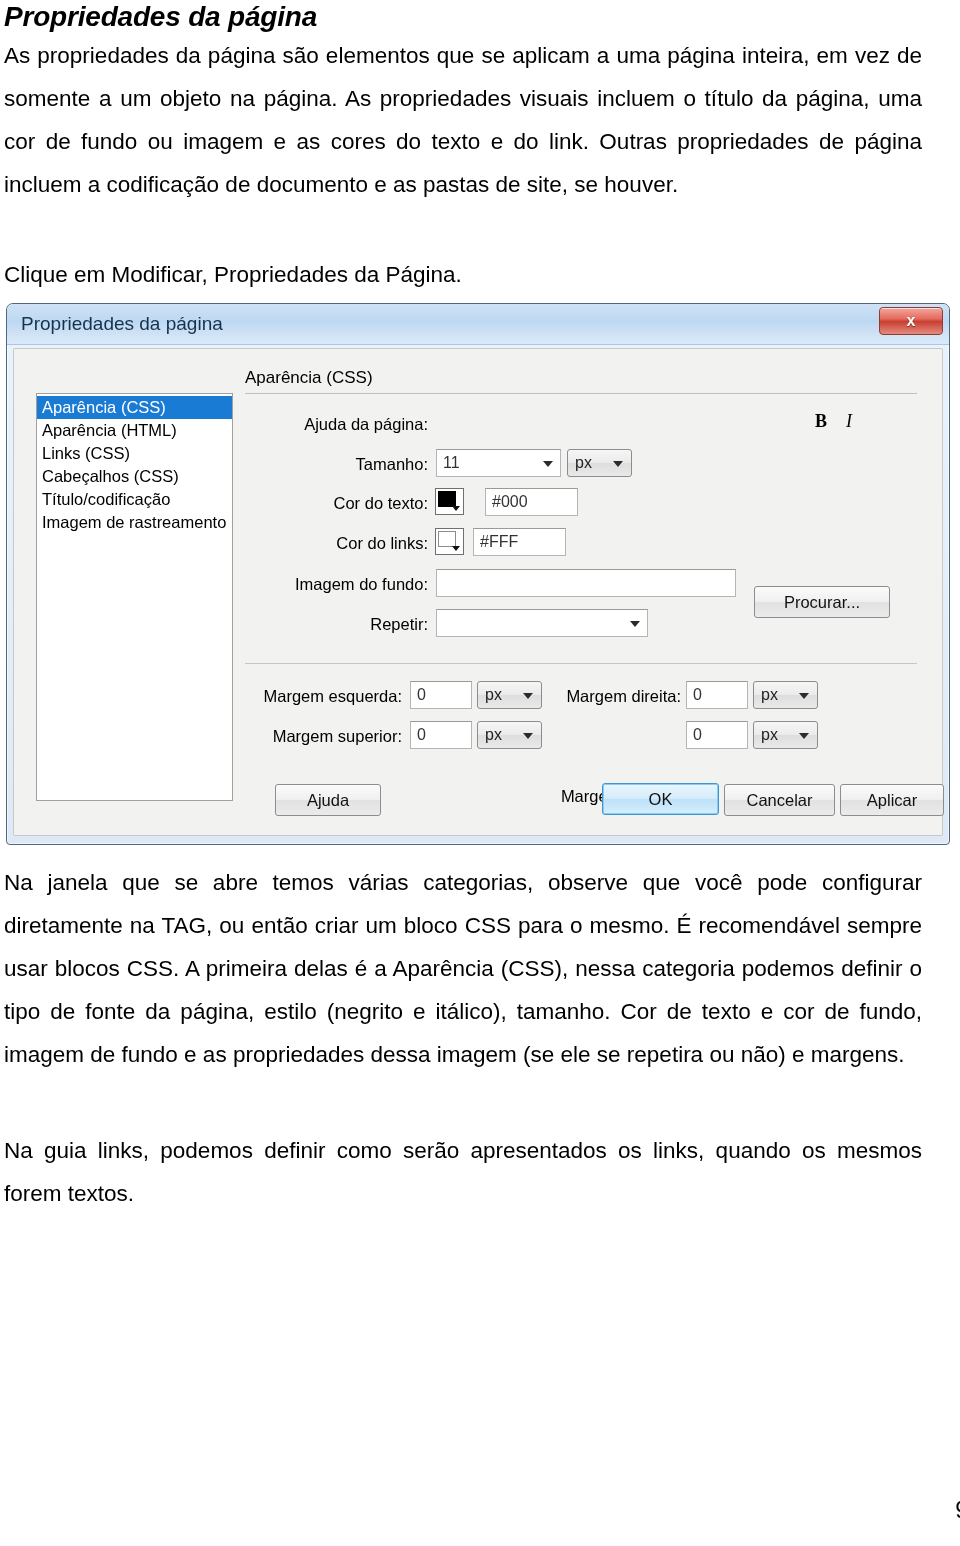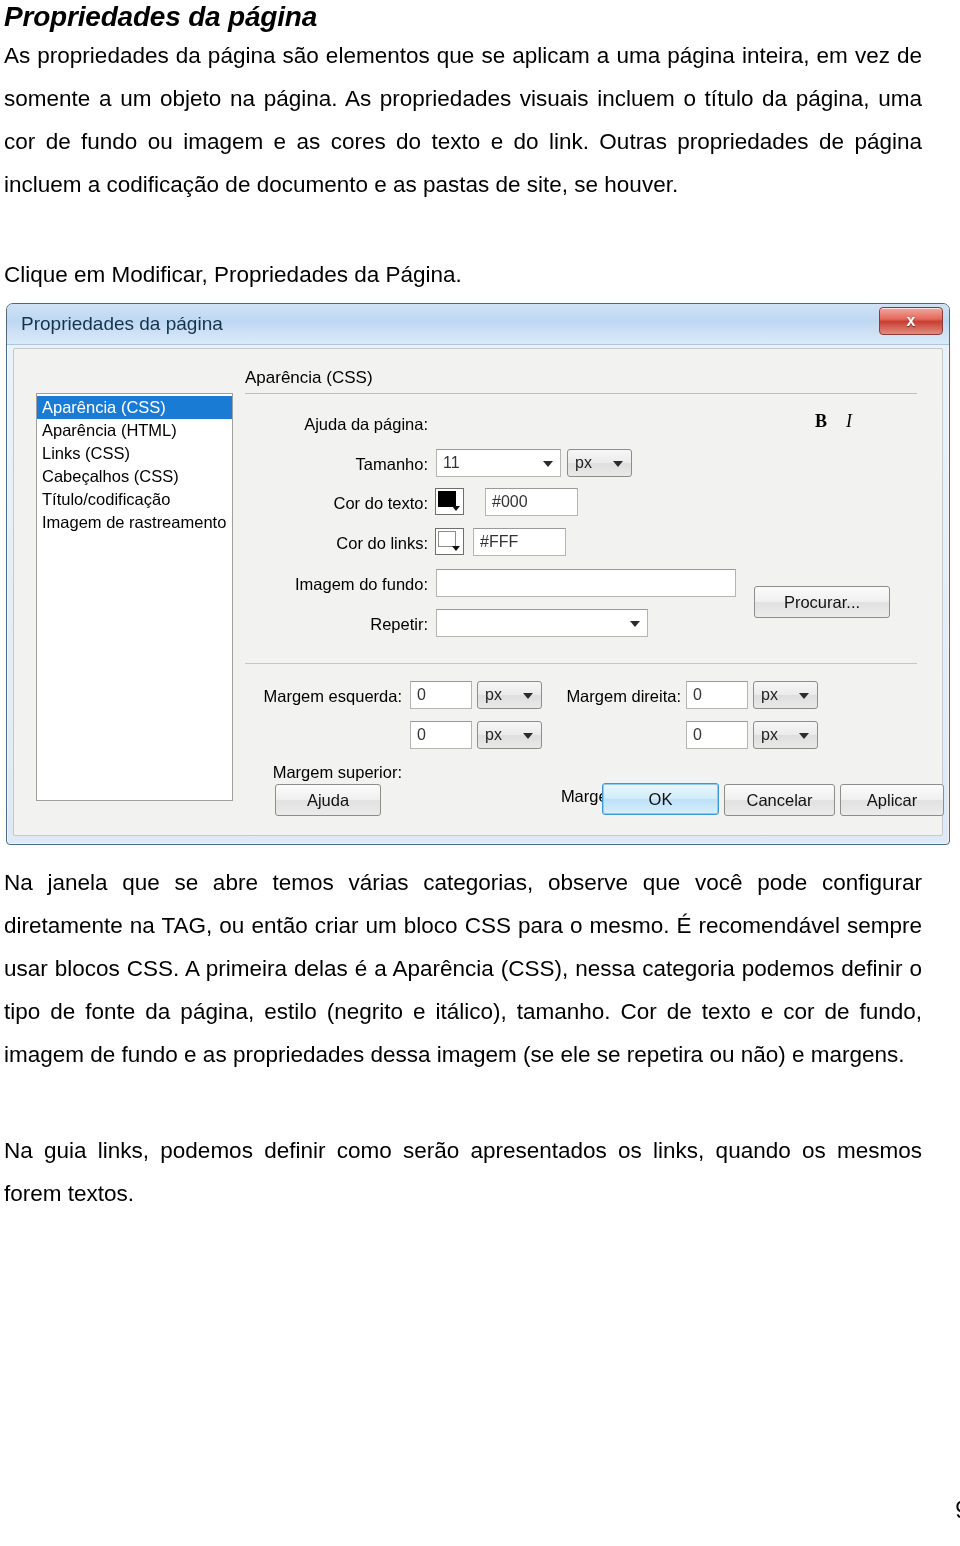--- a/index.html
+++ b/index.html
@@ -413,21 +413,21 @@
           <span class="arrow"></span>
         </div>
 
         <div class="flabel" style="left:305px; top:288px; width:131px;">Margem direita:</div>
         <input class="txt" style="left: 441px; top: 282px; width: 62px;" value="0">
         <div class="unit" style="left:508px; top:282px; width:65px;">
           <span class="val">px</span>
           <span class="arrow"></span>
         </div>
 
-        <div class="flabel" style="left:0px; top:328px; width:157px;margin-top:36px;">Margem superior:</div>
+        <div class="flabel" style="left:0px; top:328px; width:157px;">Margem superior:</div>
         <input class="txt" style="left: 165px; top: 322px; width: 62px;" value="0">
         <div class="unit" style="left:232px; top:322px; width:65px;">
           <span class="val">px</span>
           <span class="arrow"></span>
         </div>
 
         <div class="flabel" style="left:305px; top:340px; width:131px;margin-top:48px;">Margem inferior:</div>
         <input class="txt" style="left: 441px; top: 322px; width: 62px;" value="0">
         <div class="unit" style="left:508px; top:322px; width:65px;">
           <span class="val">px</span>

